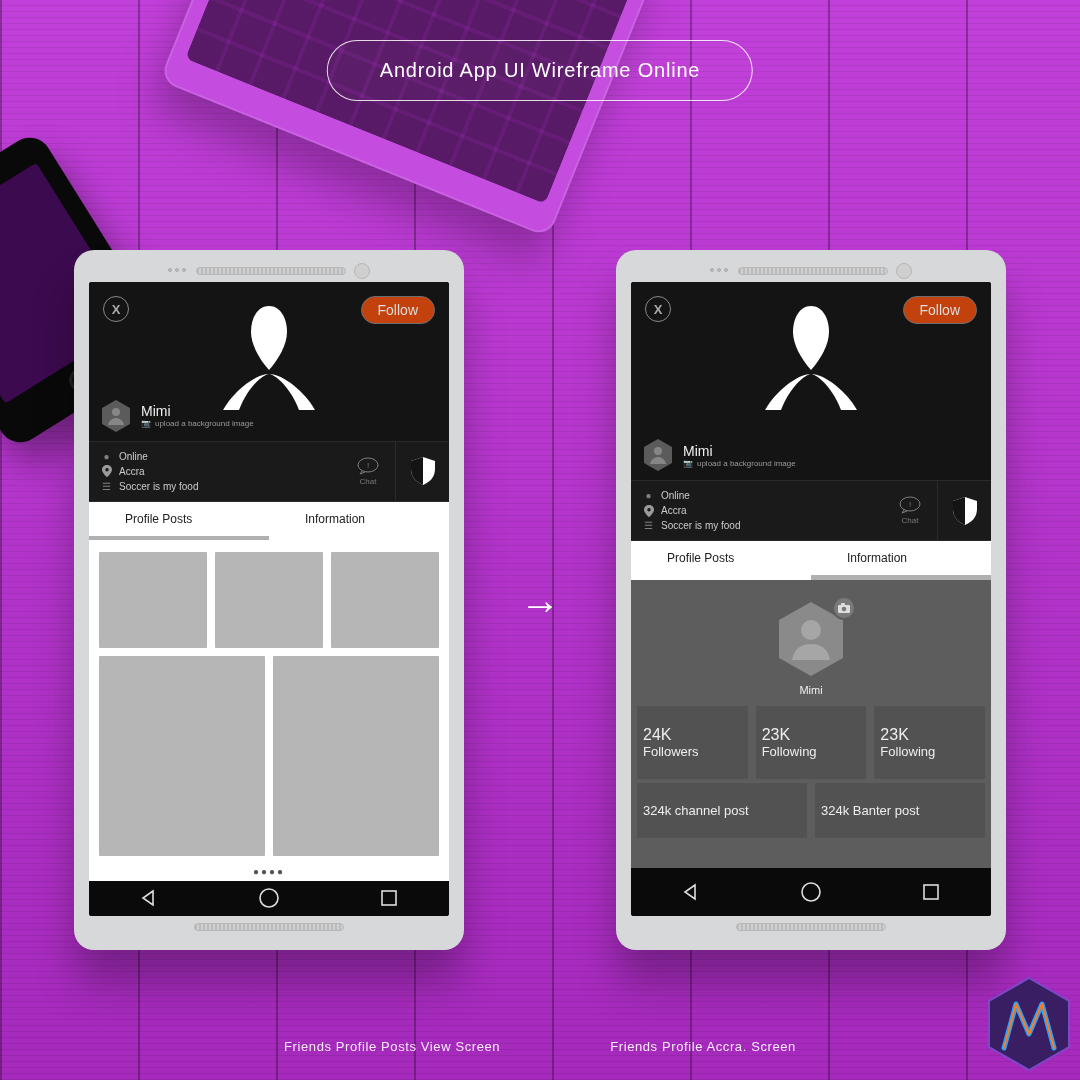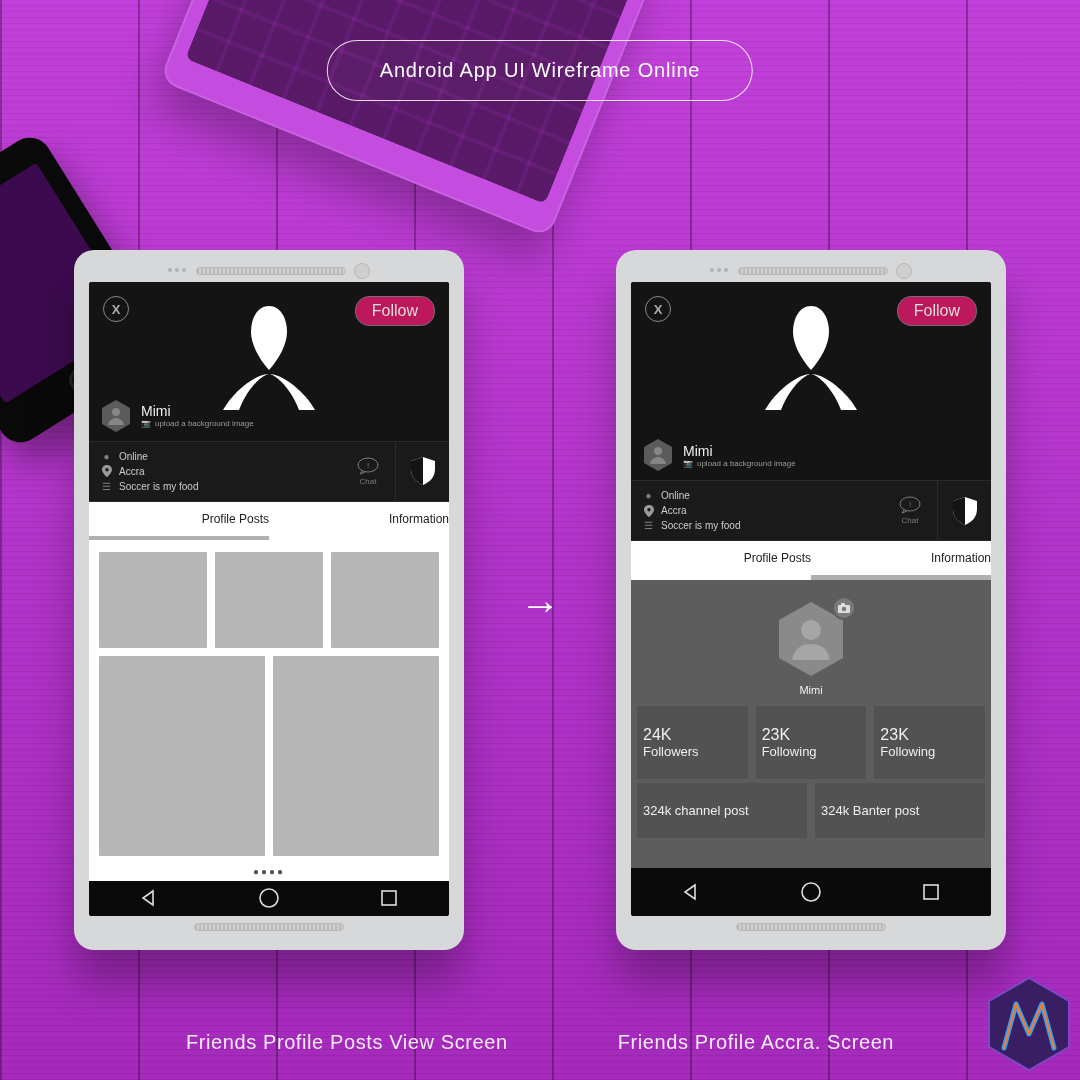--- a/index.html
+++ b/index.html
@@ -82,22 +82,22 @@
   
   .hero{ position:relative; height:150px; background:#141415;}
   .close-btn{
     position:absolute; top:14px; left:14px; width:26px; height:26px;
     border:1.5px solid #888; color:#aaa; border-radius:50%;
     display:flex;align-items:center;justify-content:center; font-size:13px; font-weight:600;
     cursor:pointer;
   }
   .follow{
     position:absolute; top:14px; right:14px; padding:5px 16px;
-    border-radius:14px; font-size:16px; color:#ddd;
-    background:#be185d; border:1px solid #6e6e70; cursor:pointer;
+    border-radius:14px; font-size:14px; color:#ddd;
+    background:#c2410c; border:1px solid #6e6e70; cursor:pointer;
   }
   .avatar-hero{
     position:absolute; top:18px; left:50%; transform:translateX(-50%);
     color:#fff; width:96px; height:110px;
   }
   .namebar{
     background:#141415; padding:6px 12px 8px; color:#ddd;
     display:flex; align-items:center; gap:10px;
   }
   .hex{
@@ -116,21 +116,21 @@
   .chat{
     width:54px; display:flex; flex-direction:column; align-items:center; justify-content:center;
     color:#7b7b7b; font-size:8px; gap:2px; cursor:pointer;
   }
   .shield{
     width:54px; display:flex; align-items:center; justify-content:center;
     border-left:1px solid #2a2a2a;
   }
   
   .tabs{ background:#fff; display:flex; font-size:12px; color:#222;}
-  .tabs .tab{flex:1; text-align:right; padding:10px 0; cursor:pointer;margin-left:36px;}
+  .tabs .tab{flex:1; text-align:left; padding:10px 0; cursor:pointer;margin-left:36px;}
   .under{height:5px; background:#fff; display:flex;}
   .under div{flex:1;}
   
   .grid-wrap{ flex:1; background:#fff; padding:12px 10px 4px;}
   .grid{ display:grid; gap:8px; grid-template-columns: repeat(6,1fr); grid-auto-rows:96px;}
   .tile{background:#b6b6b6; border-radius:1px;}
   .pager{ text-align:center; padding:10px 0 0; letter-spacing:2px; color:#555; font-size:10px;}
   
   .info-wrap{ flex:1; background:#5d5d5d; color:#eee;}
   .info-avatar{
@@ -146,21 +146,21 @@
   .inf-row{display:flex; gap:4px; padding:0 4px;}
   .inf-cell{flex:1; background:#525252; margin:2px; padding:20px 6px; text-align:left; font-size:13px;}
   .inf-cell .n{font-size:16px;}
   
   .navbar{height:48px;background:#0a0a0a;display:flex;justify-content:space-around;align-items:center;}
   .nvbtn{width:24px;height:24px; cursor:pointer; display:flex;align-items:center;justify-content:center;}
 
   
   .captions{
     position:absolute; bottom:26px; left:0; right:0; display:flex; justify-content:center; gap:110px;
-    color:rgba(255,255,255,.9); font-size:20px; letter-spacing:.6px; font-weight:300;
+    color:rgba(255,255,255,.9); font-size:13px; letter-spacing:.6px; font-weight:300;
   }
 
   
   .brand{
     position:absolute; bottom:6px; right:6px; width:90px; height:100px;
   }
 </style>
 </head>
 <body>
 

